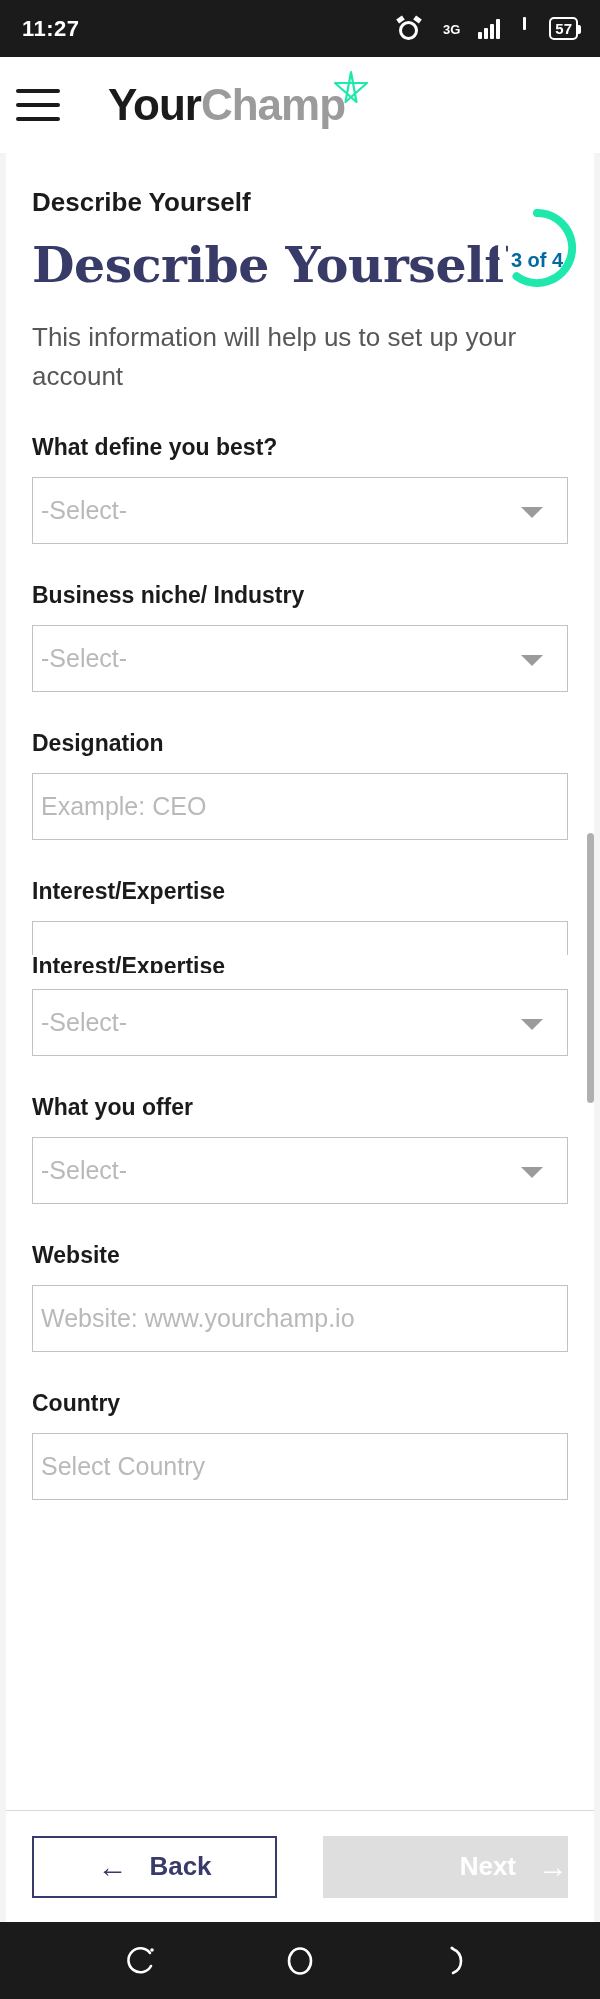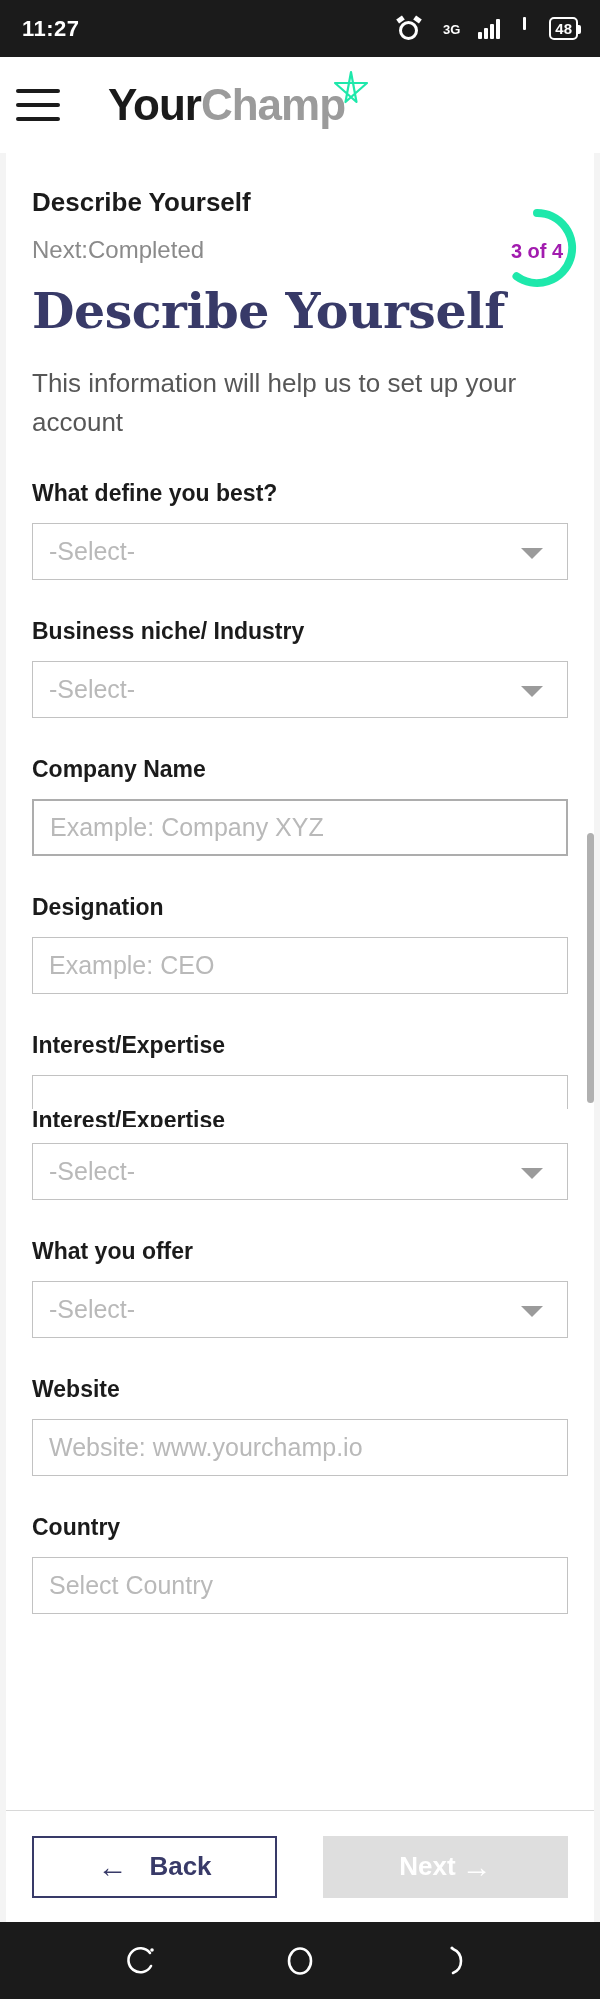--- a/index.html
+++ b/index.html
@@ -69,36 +69,36 @@
     background:#ffffff; overflow:hidden;
   }
   .card-inner { position:relative; padding:0 26px; }
 
   .step-title { margin-top:34px; font-size:26px; font-weight:bold; color:#1b1b1b; }
   .step-next  { margin-top:18px; font-size:24px; color:#8a8a8a; }
 
   .ring-wrap { position:absolute; top:18px; right:14px; width:86px; height:86px; }
   .ring-wrap svg { display:block; }
   .ring-label {
-    position:absolute; top:3px; left:0; width:86px; height:86px;
+    position:absolute; top:12px; left:0; width:86px; height:86px;
     display:flex; align-items:center; justify-content:center;
-    font-size:20px; font-weight:bold; color:#a21caf;
+    font-size:20px; font-weight:bold; color:#0369a1;
   }
 
   .big-title {
     margin-top:18px; font-family:"DejaVu Serif", serif;
     font-size:49px; font-weight:bold; color:#383a68; letter-spacing:-.5px;
   }
   .subtitle { margin-top:24px; font-size:26px; color:#575757; line-height:1.5; }
 
   .field { margin-top:38px; }
   .field-label { font-size:23px; font-weight:bold; color:#1b1b1b; }
   .control {
-    margin-top:16px; height:57px; border:1.5px solid #c2c2c2; background:#fff;
-    display:flex; align-items:center; padding:0 16px; position:relative;
+    margin-top:16px; height:67px; border:1.5px solid #c2c2c2; background:#fff;
+    display:flex; align-items:center; padding:0 8px; position:relative;
   }
   .control.thick { border:2.5px solid #adadad; }
   .control .ph { font-size:25px; color:#b9b9b9; }
   .caret {
     position:absolute; right:24px; top:50%; margin-top:-4px;
     width:0; height:0; border-left:11px solid transparent;
     border-right:11px solid transparent; border-top:11px solid #9b9b9b;
   }
 
   
@@ -125,21 +125,21 @@
     padding:0 26px;
   }
   .btn-back {
     width:245px; height:62px; border:2px solid #383a68; background:#fff;
     color:#383a68; font-size:26px; font-weight:bold;
     display:flex; align-items:center; justify-content:center; gap:22px; cursor:pointer;
   }
   .btn-next {
     width:245px; height:62px; border:none; background:#dedede;
     color:#ffffff; font-size:26px; font-weight:bold;
-    display:flex; align-items:center; justify-content:center; gap:6px; cursor:default;
+    display:flex; align-items:center; justify-content:flex-end; gap:22px; cursor:default;
   }
   .arrow { font-size:30px; line-height:1; }
 
   
   .navbar {
     position:absolute; bottom:0; left:0; width:600px; height:77px;
     background:#1b1b1b; display:flex; align-items:center;
     justify-content:space-around; padding:0 60px;
   }
   .nav-recent, .nav-home, .nav-back { width:34px; height:34px; cursor:pointer; }
@@ -158,21 +158,21 @@
           <div class="face"></div>
       </div>
       <div class="net-label">3G</div>
       <div class="bars">
         <i></i>
           <i></i>
           <i></i>
           <i></i>
       </div>
       <div class="sig-sep"></div>
-      <div class="battery">48</div>
+      <div class="battery">57</div>
     </div>
   </div>
 
   <div class="appbar">
     <div class="hamburger">
       <span></span>
         <span></span>
         <span></span>
     </div>
     <div class="logo">
@@ -190,46 +190,39 @@
 
       <div class="ring-wrap">
         <svg width="86" height="86" viewBox="0 0 86 86">
           <circle cx="43" cy="43" r="35" fill="none" stroke="#ffffff" stroke-width="8"></circle>
           <path d="M 43 8 A 35 35 0 1 1 22.5 71.3" fill="none" stroke="#1EE8AB" stroke-width="8" stroke-linecap="round"></path>
         </svg>
         <div class="ring-label">3 of 4</div>
       </div>
 
       <div class="step-title">Describe Yourself</div>
-      <div class="step-next">Next:Completed</div>
       <div class="big-title">Describe Yourself</div>
       <div class="subtitle">This information will help us to set up your account</div>
 
       <div class="field">
         <div class="field-label">What define you best?</div>
         <div class="control">
           <span class="ph">-Select-</span>
           <span class="caret"></span>
         </div>
       </div>
 
       <div class="field">
         <div class="field-label">Business niche/ Industry</div>
         <div class="control">
           <span class="ph">-Select-</span>
           <span class="caret"></span>
         </div>
       </div>
 
-      <div class="field">
-        <div class="field-label">Company Name</div>
-        <div class="control thick">
-          <span class="ph">Example: Company XYZ</span>
-        </div>
-      </div>
 
       <div class="field">
         <div class="field-label">Designation</div>
         <div class="control">
           <span class="ph">Example: CEO</span>
         </div>
       </div>
 
       <div class="field">
         <div class="field-label">Interest/Expertise</div>

